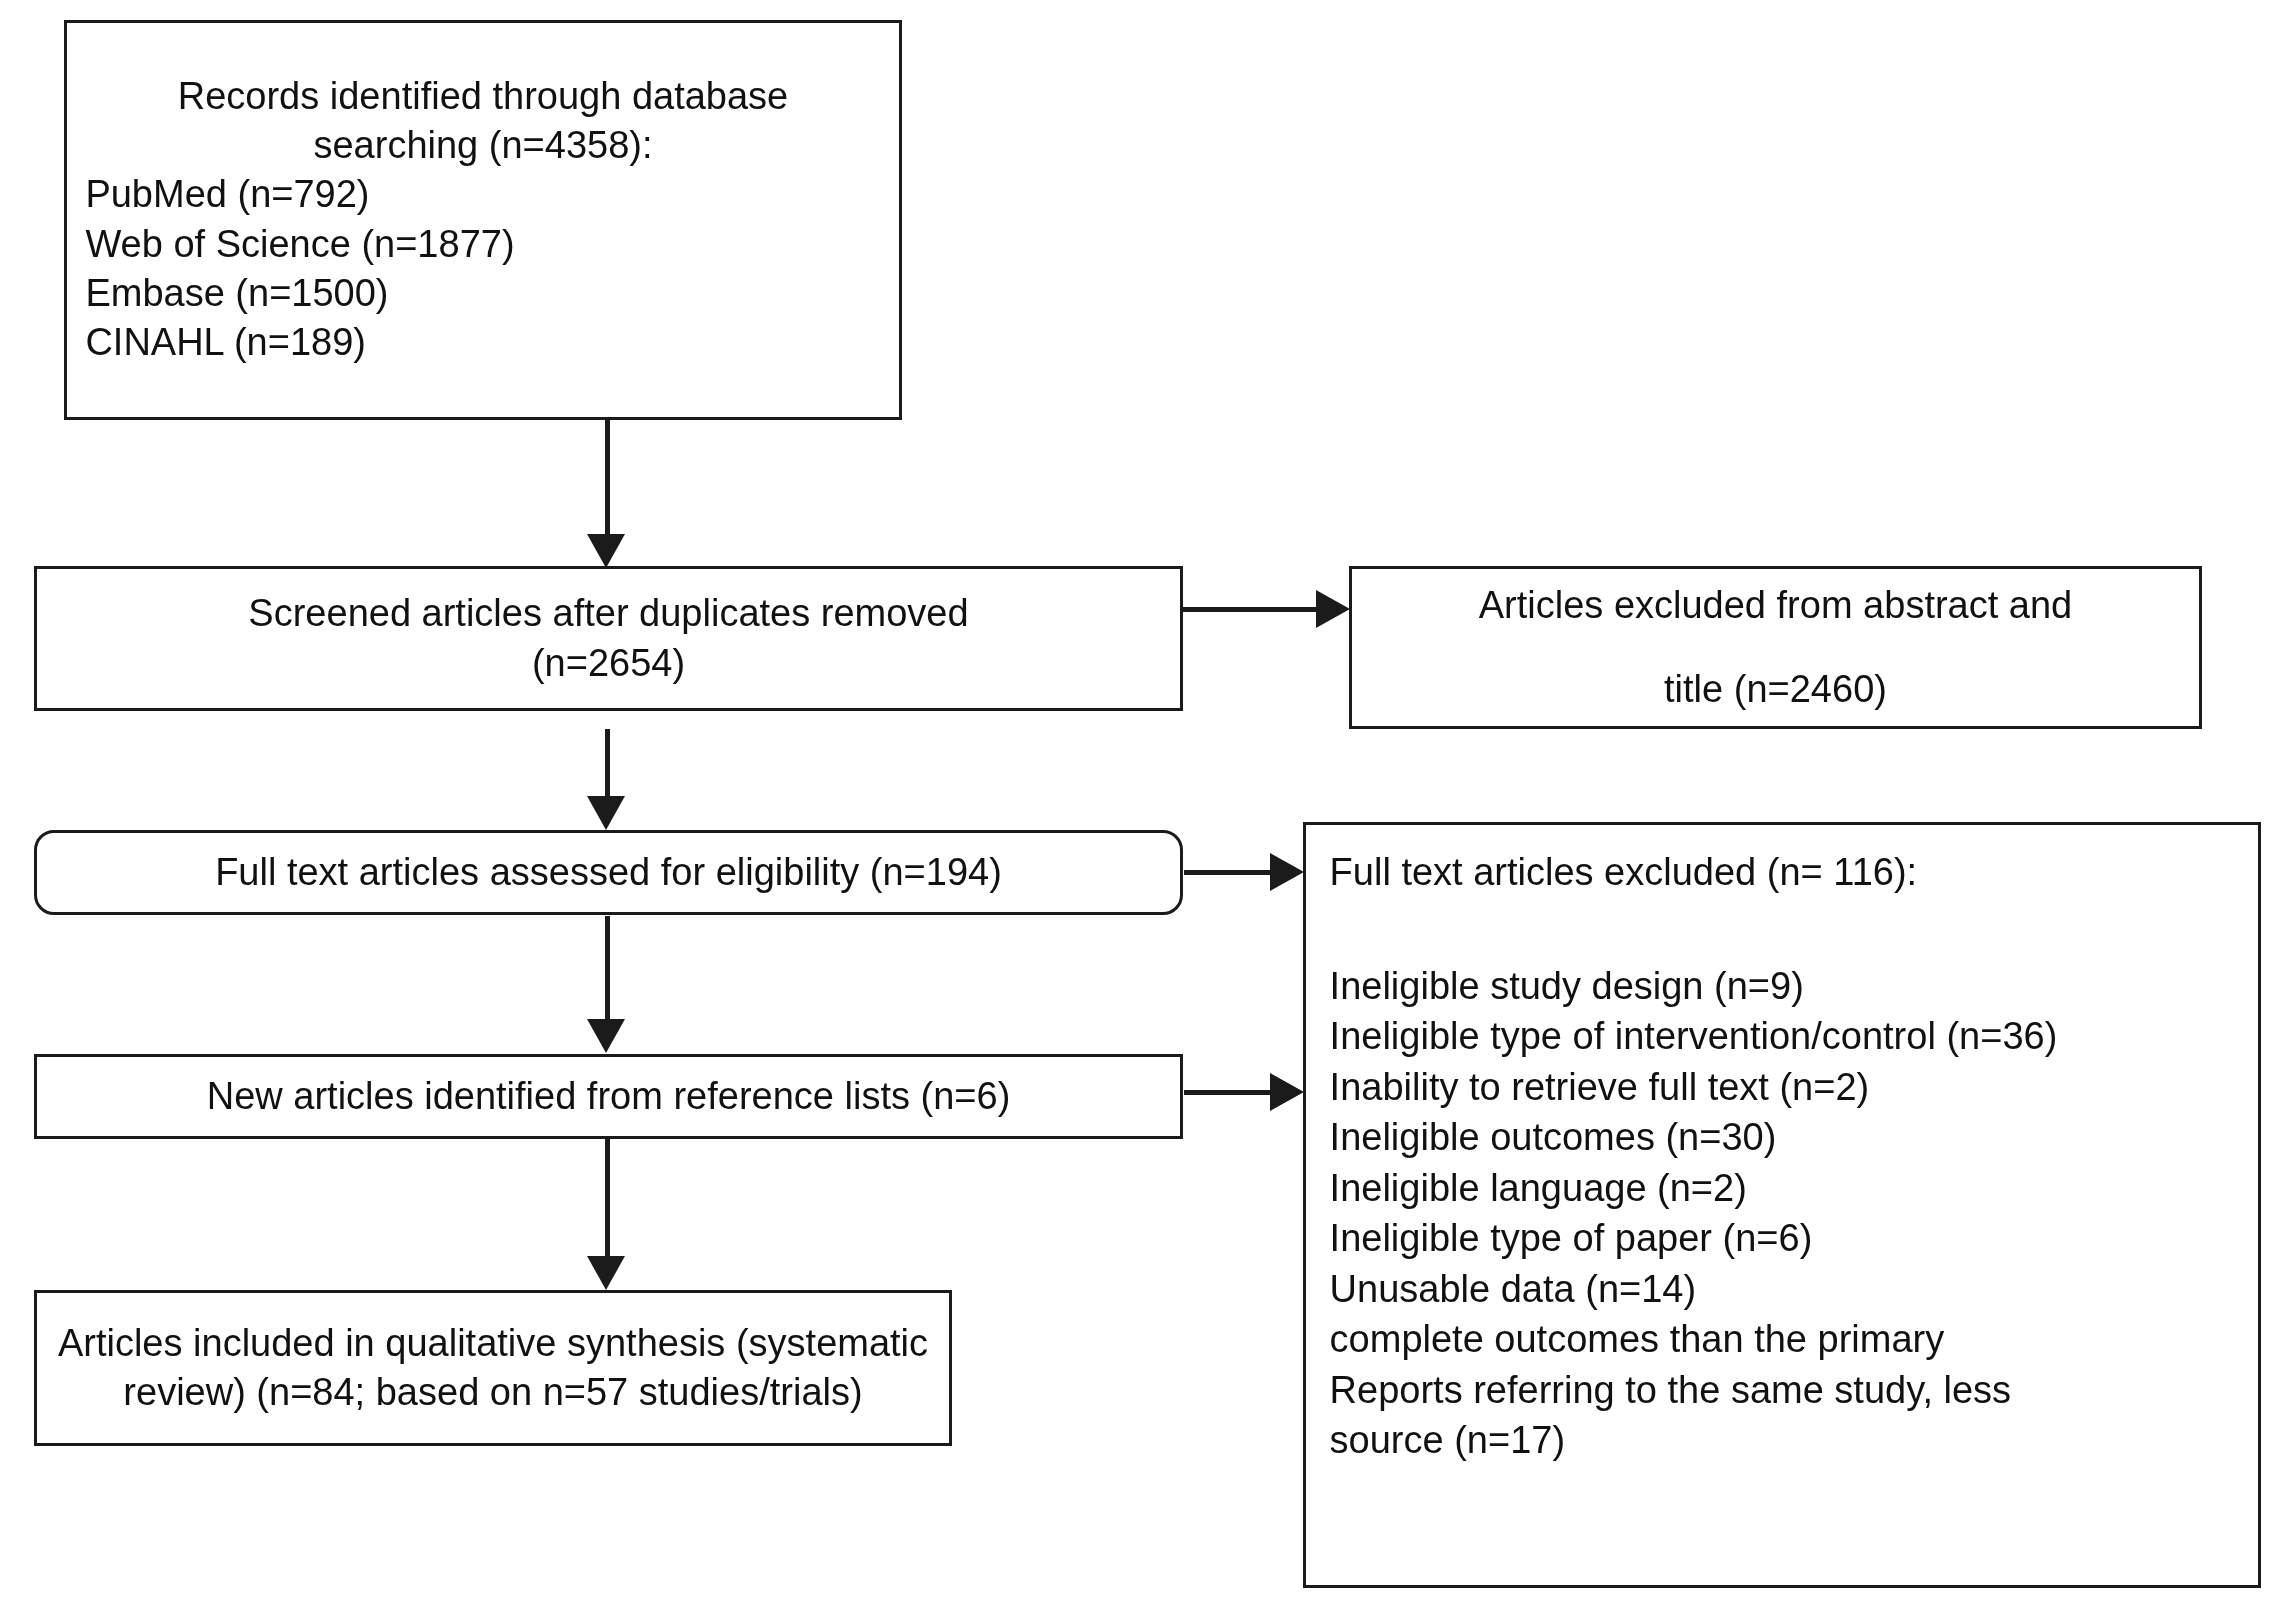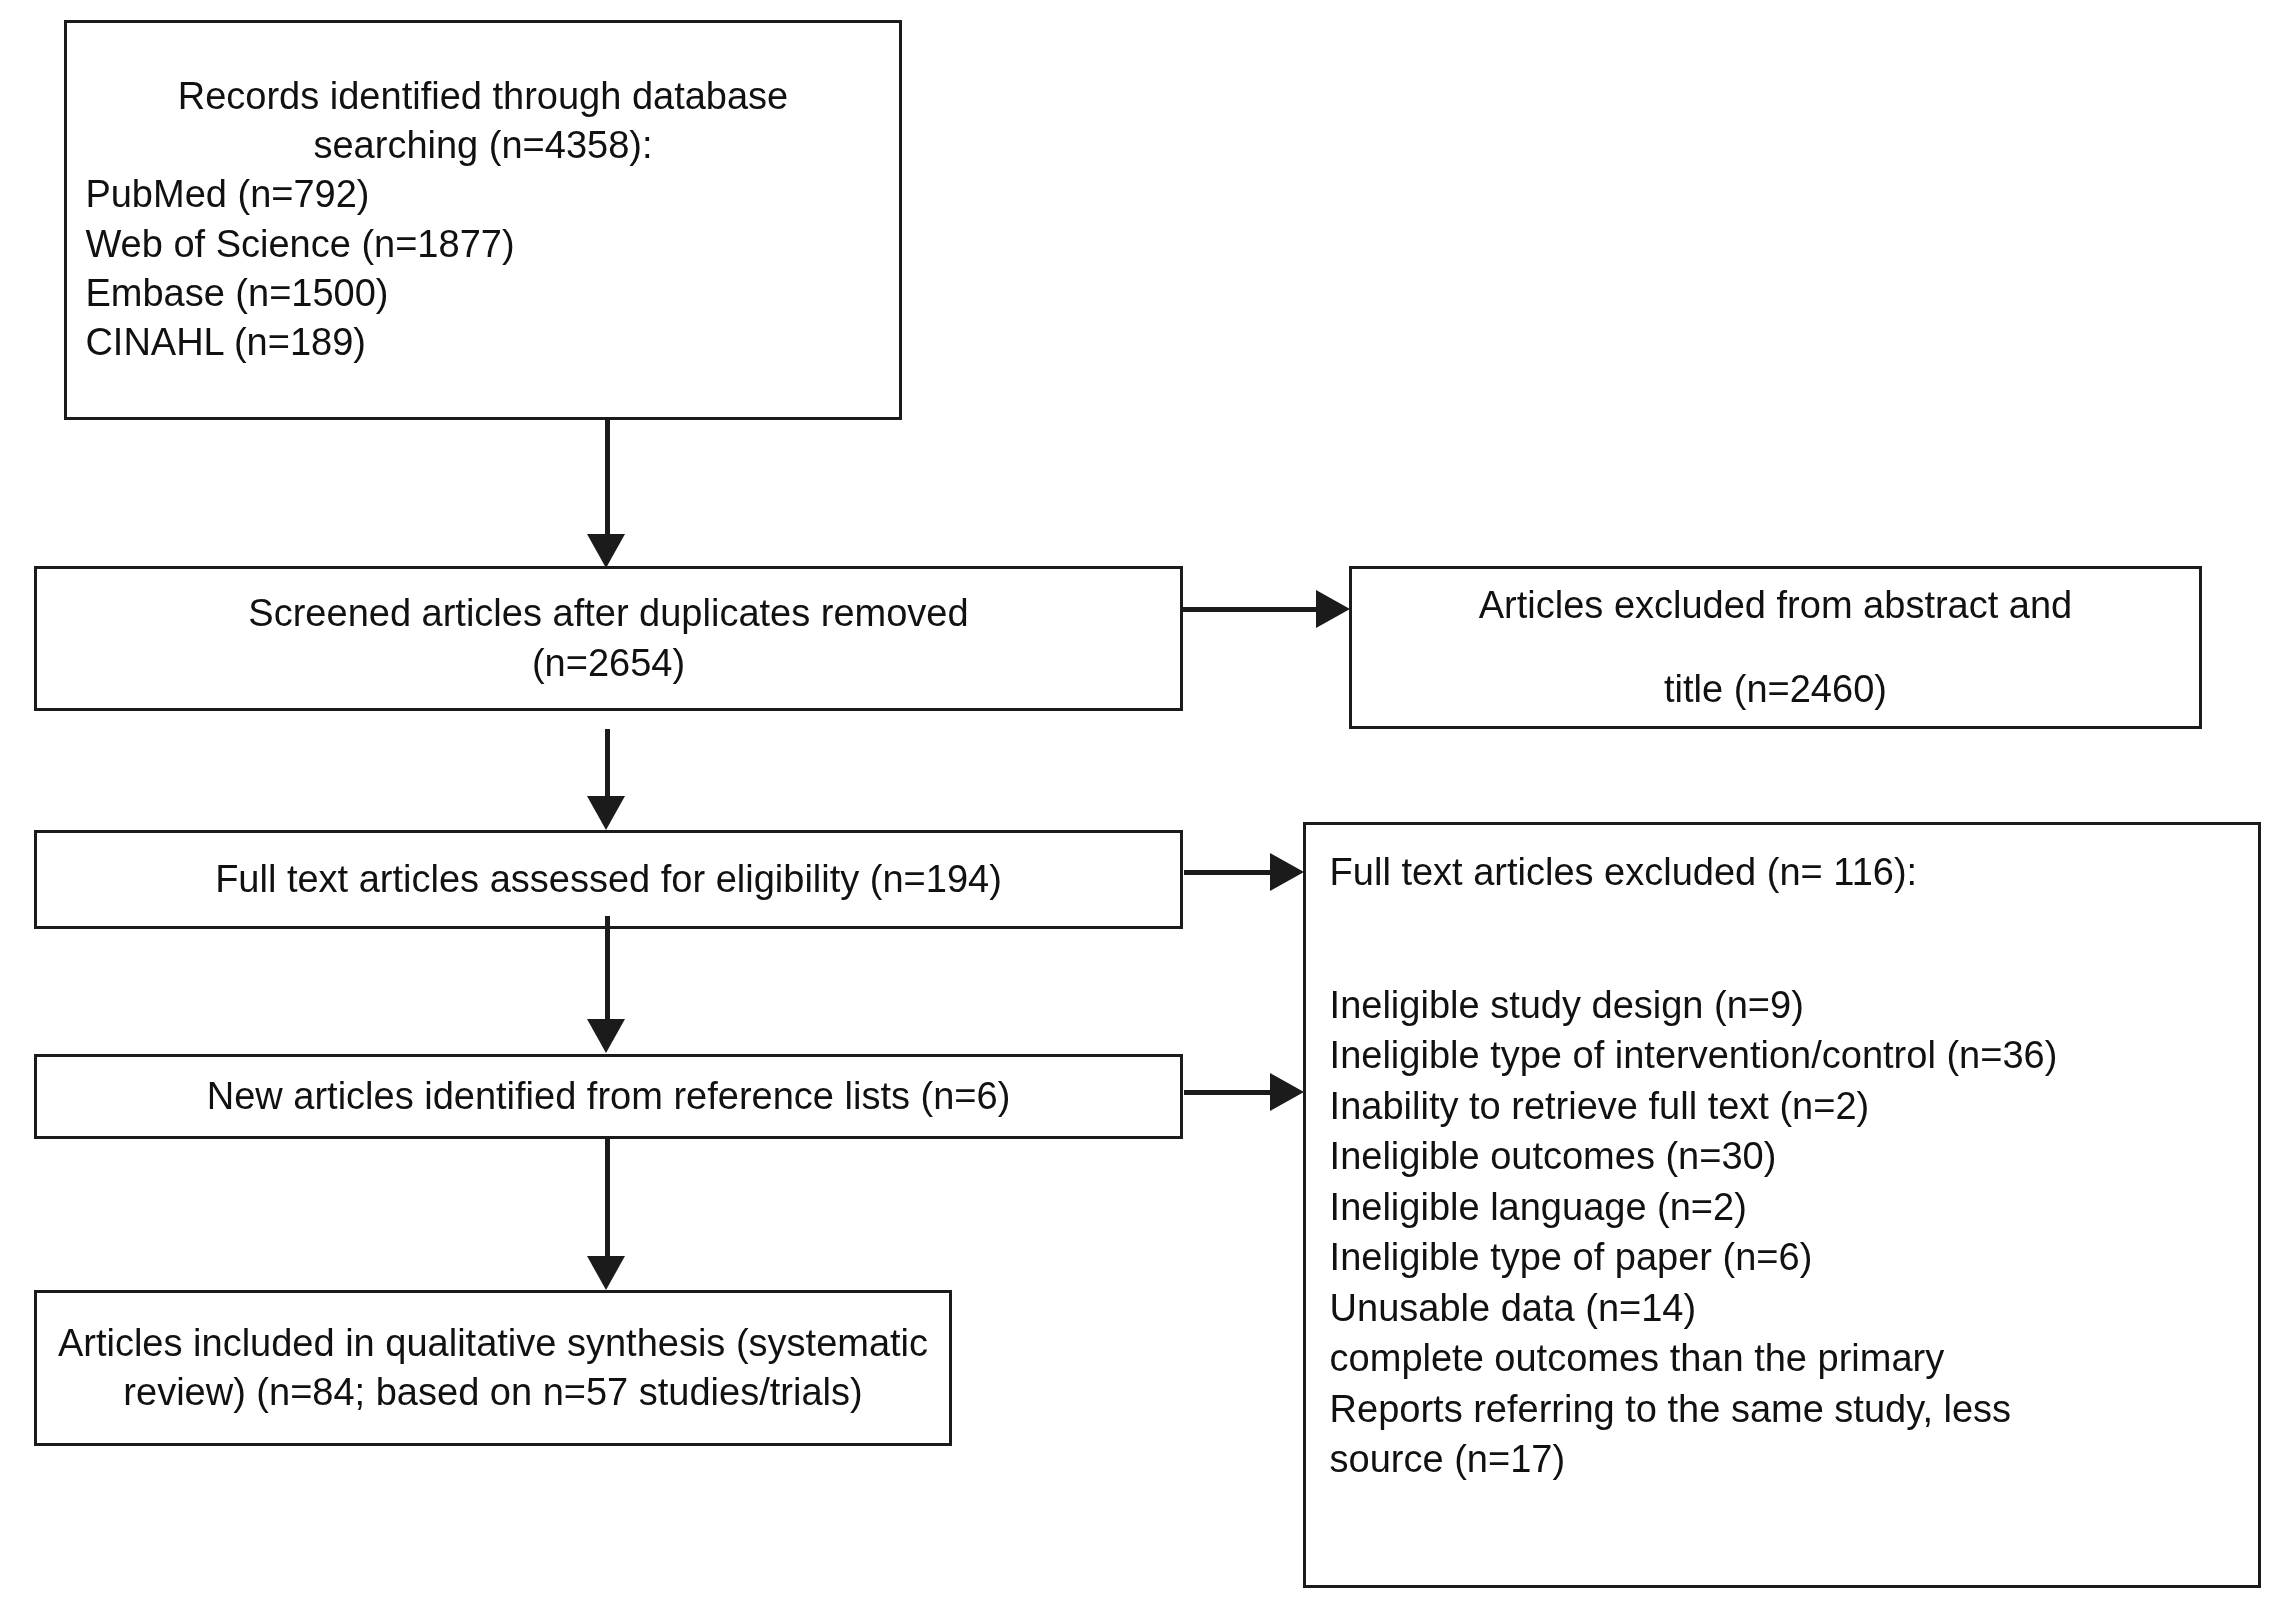--- a/index.html
+++ b/index.html
@@ -30,29 +30,29 @@
     line-height: 1.30;
     white-space: pre;
   }
   .center .line { text-align: center; }
   .left .line { text-align: left; }
 
   
   #box-records       { left: 64px;  top: 19.7px;   width: 838px; height: 400px; padding: 0 18.4px; }
   #box-screened      { left: 34px;  top: 566px;  width: 1149px; height: 145px; padding: 0 15.8px; }
   #box-excluded-at   { left: 1349px;top: 566px;  width: 853px; height: 163px; padding: 0 15.8px; gap: 34px; }
-  #box-fulltext      { left: 34px;  top: 830px; width: 1149px; height: 99px; padding: 0 7px; }
+  #box-fulltext      { left: 34px;  top: 830px; width: 1149px; height: 85px; padding: 0 7px; border-radius: 20px; }
   #box-newarticles   { left: 34px;  top: 1054px; width: 1149px; height: 85px; padding: 0 15.8px; }
   #box-included      { left: 34px;  top: 1290px; width: 918px; height: 156px; padding: 0 15.8px; }
   #box-ft-excluded   { left: 1303px;top: 822px; width: 958px; height: 766px; padding: 22px 0 0 23.6px;
                        justify-content: flex-start; }
 
   
   #box-ft-excluded .line { font-size: 38px; line-height: 1.33; }
-  #box-ft-excluded .head { margin-bottom: 82px; }
+  #box-ft-excluded .head { margin-bottom: 63px; }
 
   
   .vline {
     position: absolute;
     width: 4.6px;
     background: #1b1b1b;
   }
   .hline {
     position: absolute;
     height: 4.6px;

